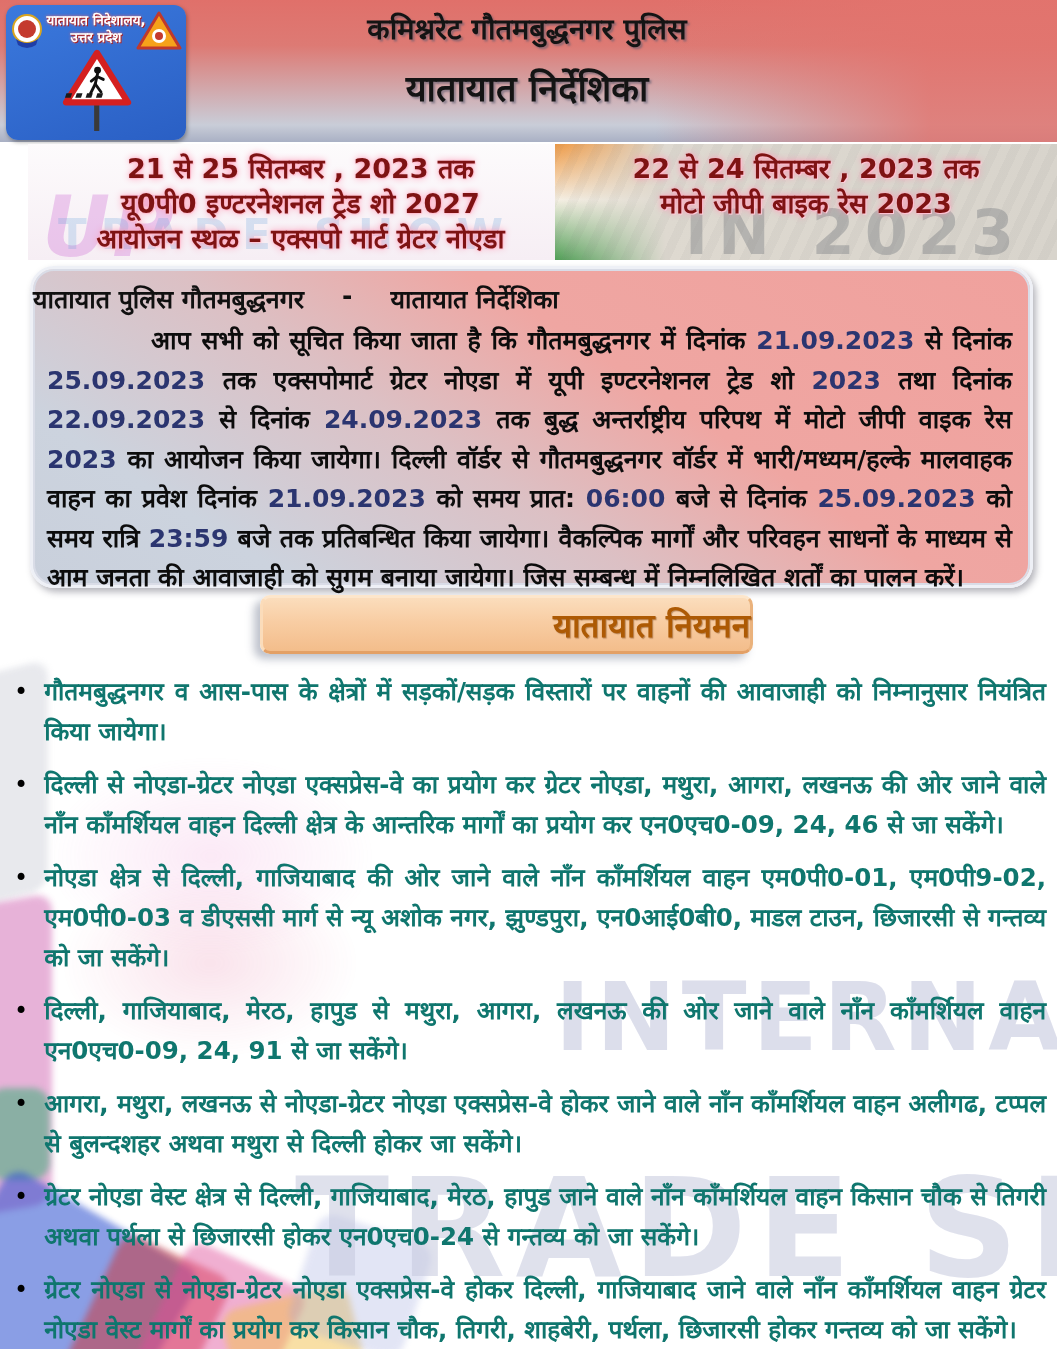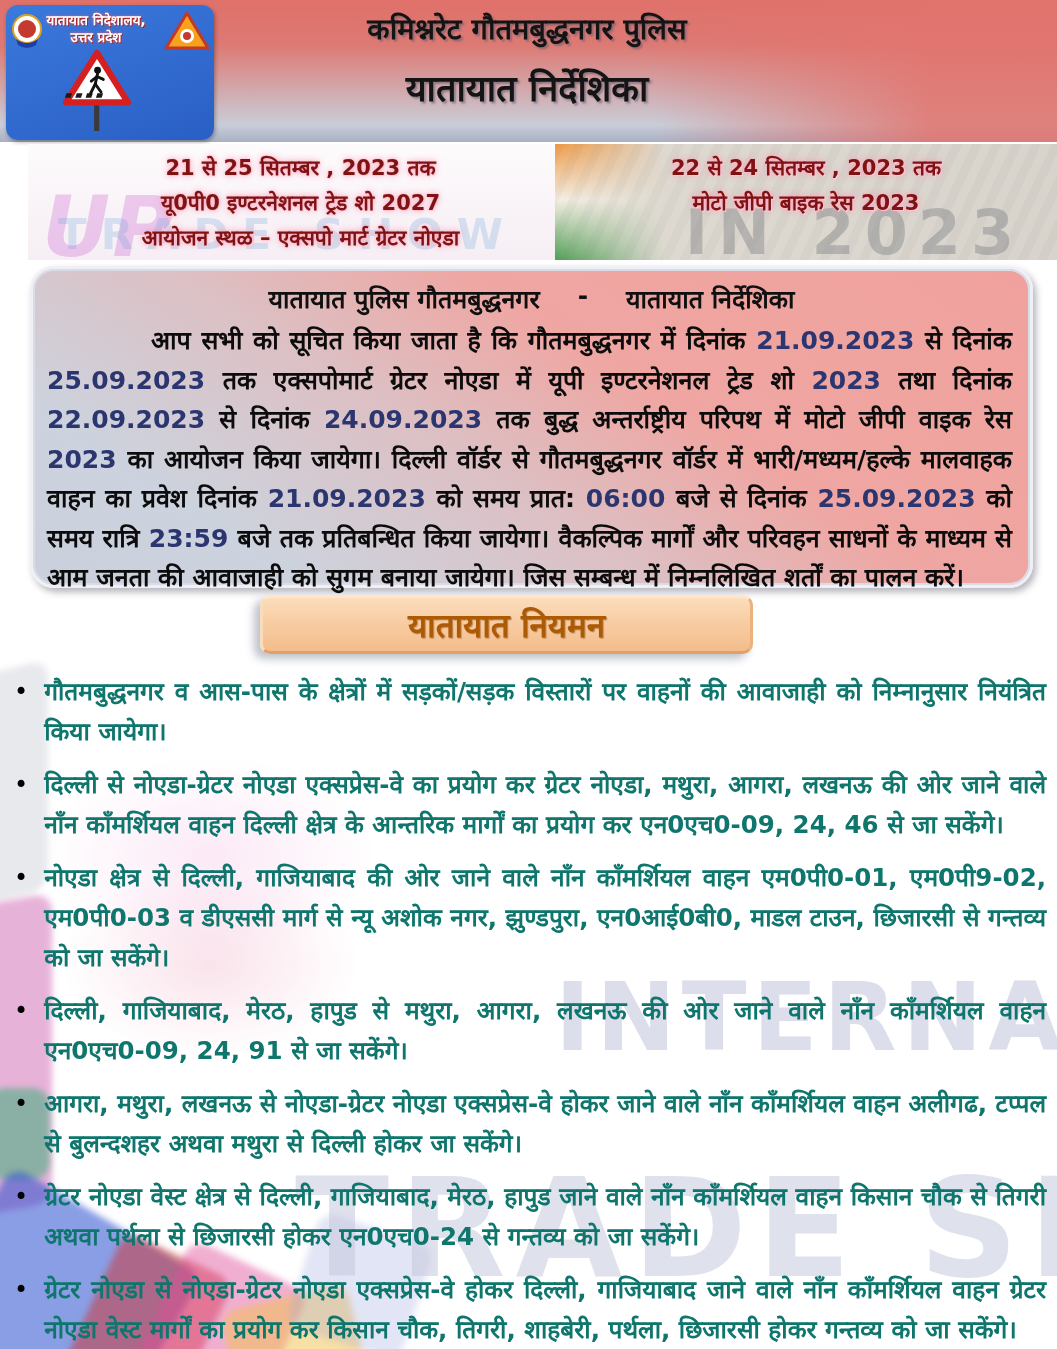--- a/index.html
+++ b/index.html
@@ -12,62 +12,62 @@
           letter-spacing:6px;color:#c6c9de;opacity:.6;white-space:nowrap;}
   .wm-trade{position:absolute;left:295px;top:1148px;font-size:138px;font-weight:800;
             letter-spacing:10px;opacity:.55;white-space:nowrap;}
   .wm-trade .b1{color:#c6c9de;}
   
   .header{position:absolute;left:0;top:0;width:1057px;height:142px;z-index:2;
     background:
       linear-gradient(to right, rgba(201,205,216,0) 62%, rgba(226,116,110,.85) 88%),
       linear-gradient(to bottom,#e0706a 0%,#dd7a74 32%,#c9cdd8 88%,#a9b0c4 100%);}
   .logo-box{position:absolute;left:6px;top:5px;width:180px;height:135px;border-radius:12px;
-    background:linear-gradient(160deg,#3b79dd,#2a5fc4);box-shadow:1px 2px 4px rgba(0,0,0,.35);padding-left:28px;}
+    background:linear-gradient(160deg,#3b79dd,#2a5fc4);box-shadow:1px 2px 4px rgba(0,0,0,.35);}
   .logo-top{position:absolute;left:0;top:4px;width:100%;height:44px;}
   .org-text{position:absolute;left:36px;top:3px;width:108px;text-align:center;color:#fff;
     font-weight:bold;font-size:13.5px;line-height:17px;text-shadow:1px 1px 0 #a22,0 0 3px #f66;}
   .crest-small{position:absolute;left:4px;top:2px;width:34px;height:40px;}
   .tri-emblem{position:absolute;right:4px;top:2px;width:46px;height:40px;}
   .ped-sign{position:absolute;left:35px;top:40px;width:112px;height:86px;}
   .titles{position:absolute;left:227px;top:8px;width:600px;text-align:center;color:#141414;}
   .title1{font-size:29px;font-weight:800;text-shadow:2px 2px 2px rgba(90,90,110,.55);}
   .title2{font-size:36px;font-weight:800;margin-top:16px;text-shadow:2px 2px 2px rgba(90,90,110,.55);}
   .crest{position:absolute;right:48px;top:10px;width:106px;height:130px;}
   
   .banners{position:absolute;left:0;top:144px;width:1057px;height:116px;z-index:2;}
   .banner{position:absolute;top:0;height:116px;overflow:hidden;}
   .banner-l{left:0;width:545px;background:linear-gradient(to bottom,#fdfbfc,#f6eef4);margin-left:28px;}
   .banner-r{left:555px;width:502px;
     background:
       repeating-linear-gradient(115deg,rgba(120,120,120,.06) 0 9px,rgba(255,255,255,0) 9px 18px),
       linear-gradient(to right, rgba(221,216,207,0) 0%, #ded9d0 22%, #d8d4cc 100%),
       linear-gradient(to bottom,#ef9a45 0%,#f5efe3 48%,#4f9e55 100%);}
   .banner .lines{position:relative;z-index:2;text-align:center;padding-top:7px;}
-  .banner .ln{font-size:21px;font-weight:800;line-height:35px;color:#7e1313;
+  .banner .ln{font-size:27px;font-weight:800;line-height:35px;color:#7e1313;
     text-shadow:0 0 2px #ffb0c4,0 0 7px #ff96b4,1px 1px 0 #ffdfe8;}
   .wm-up{position:absolute;left:14px;top:34px;font-size:84px;font-weight:800;font-style:italic;
     color:#cf6fd6;opacity:.33;z-index:1;letter-spacing:2px;}
   .wm-ts{position:absolute;left:30px;top:66px;font-size:42px;font-weight:800;color:#5a9bd8;
     opacity:.22;z-index:1;letter-spacing:14px;white-space:nowrap;}
   .wm-in23{position:absolute;left:130px;top:52px;font-size:62px;font-weight:800;color:#6b7077;
     opacity:.35;z-index:1;letter-spacing:10px;}
   
   .advisory{position:absolute;left:30px;top:266px;width:997px;height:316px;z-index:2;
     border-radius:24px;border:3px solid #eef0f6;
     box-shadow:inset 0 0 0 2px #d9dce7,3px 4px 7px rgba(40,40,60,.35);
     background:linear-gradient(213deg,#f0a19d 0%,#efa6a2 38%,#dcc0c4 58%,#ccd3de 82%,#c9d0dc 100%);}
-  .adv-heading{display:flex;justify-content:center;gap:38px;padding-top:12px;
+  .adv-heading{display:flex;gap:38px;padding-top:12px;
     font-size:25px;font-weight:800;color:#101010;}
   .adv-para{margin:6px 18px 0 14px;font-size:25px;font-weight:700;line-height:39.5px;
     color:#0c0c0c;text-align:justify;text-indent:104px;}
   .adv-para .n{color:#2b3570;}
   
   .section-btn{position:absolute;left:260px;top:595px;width:487px;height:53px;z-index:2;
-    border-radius:10px;display:flex;align-items:center;justify-content:center;
+    border-radius:10px;display:flex;align-items:center;justify-content:flex-end;
     background:linear-gradient(to bottom,#fbddbc 0%,#f8cda3 45%,#f3bd8b 100%);
     border-top:3px solid #fde6cb;border-left:3px solid #fbdcba;
     border-bottom:3px solid #e3a066;border-right:3px solid #eab27c;
     box-shadow:-6px 5px 8px rgba(70,80,110,.35);}
   .section-btn span{font-size:33px;font-weight:800;color:#ad5a04;
     text-shadow:1px 1px 1px rgba(110,50,0,.45);}
   
   .bullets{position:absolute;left:10px;top:672px;width:1036px;z-index:2;
     list-style:none;margin:0;padding:0;}
   .bullet{display:flex;gap:16px;margin-bottom:13px;}

